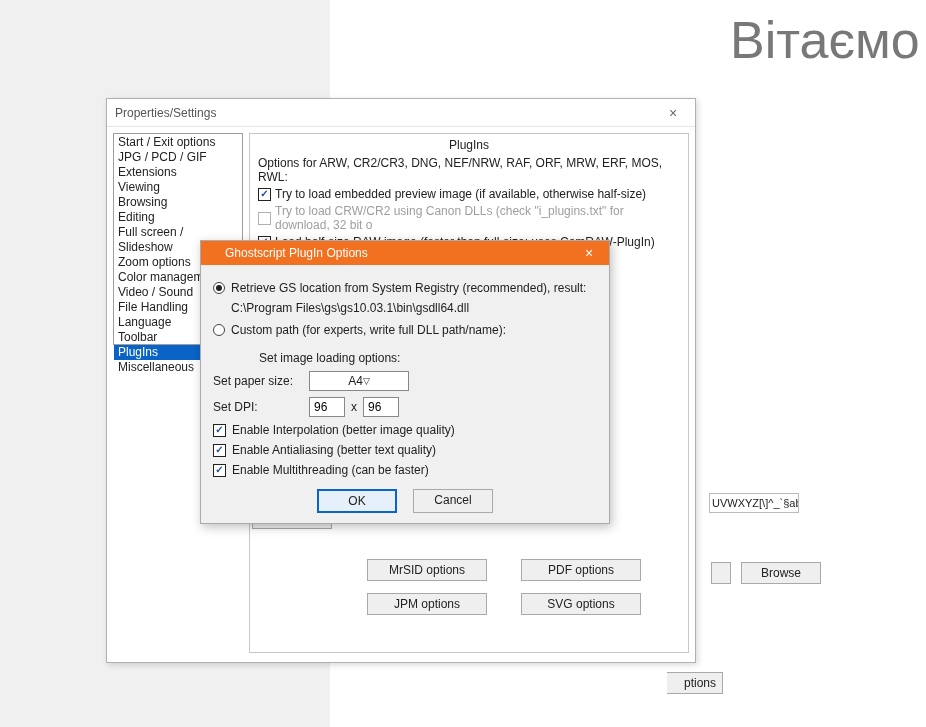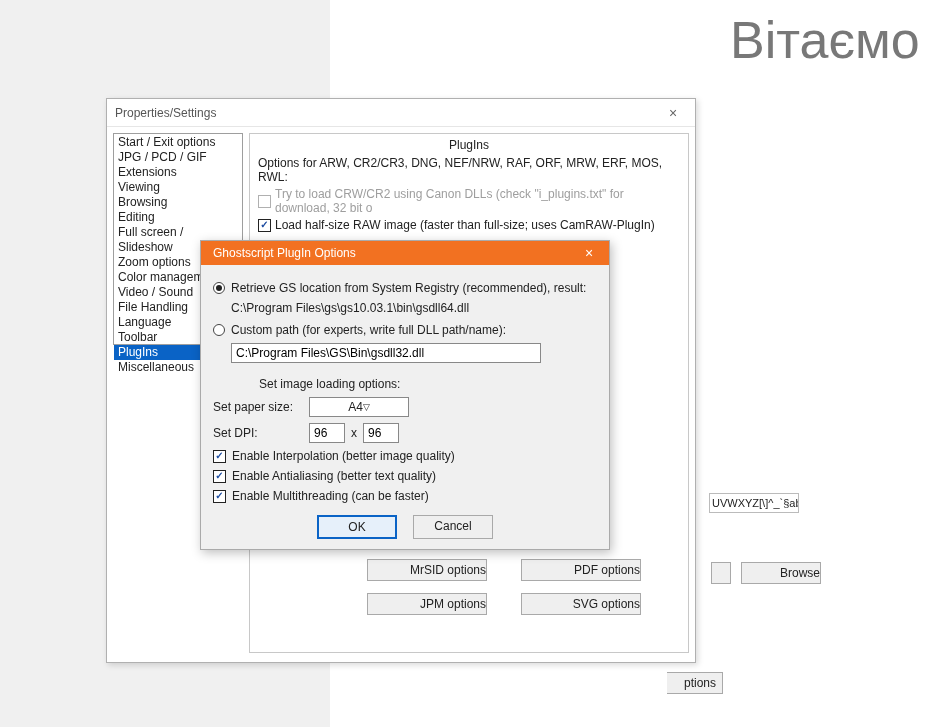--- a/index.html
+++ b/index.html
@@ -121,21 +121,21 @@
     top: 374px;
     display: flex;
     flex-direction: column;
     gap: 12px;
   }
   .btn {
     border: 1px solid #a9a9a9;
     background: #efefef;
     padding: 3px 0;
     width: 80px;
-    text-align: right;
+    text-align: center;
     cursor: pointer;
     font-size: 12px;
   }
   .wide-btn { width: 120px; }
 
   .lower-area {
     position: absolute;
     left: 260px;
     top: 460px;
   }
@@ -173,21 +173,21 @@
     width: 410px;
     background: #f0f0f0;
     border: 1px solid #aaa;
     box-shadow: 2px 3px 10px rgba(0,0,0,0.25);
   }
   .gs-title {
     height: 24px;
     background: #f27121;
     color: #fff;
     line-height: 24px;
-    padding: 0 12px;
+    padding: 0 24px;
     font-size: 12px;
     position: relative;
   }
   .gs-close {
     position: absolute;
     right: 0; top: 0;
     width: 40px; height: 24px;
     background: #f27121;
     color: #fff;
     text-align: center;
@@ -270,20 +270,24 @@
       <div>Toolbar</div>
       <div class="sel">PlugIns</div>
       <div>Miscellaneous</div>
     </div>
 
     <div class="prop-right">
       <div class="groupbox" style="height:520px;">
         <div class="groupbox-title">PlugIns</div>
         <div>Options for ARW, CR2/CR3, DNG, NEF/NRW, RAF, ORF, MRW, ERF, MOS, RWL:</div>
         <div class="row">
+          <span class="cb checked"></span>
+          <span>Try to load embedded preview image (if available, otherwise half-size)</span>
+        </div>
+        <div class="row">
           <span class="cb disabled"></span>
           <span class="disabled-text">Try to load CRW/CR2 using Canon DLLs (check "i_plugins.txt" for download, 32 bit o</span>
         </div>
         <div class="row">
           <span class="cb checked"></span>
           <span>Load half-size RAW image (faster than full-size; uses CamRAW-PlugIn)</span>
         </div>
       </div>
     </div>
   </div>
@@ -324,23 +328,20 @@
     <div class="gs-row">
       <span class="radio sel"></span>
       <span>Retrieve GS location from System Registry (recommended), result:</span>
     </div>
     <div class="gs-indent">C:\Program Files\gs\gs10.03.1\bin\gsdll64.dll</div>
 
     <div class="gs-row" style="margin-top:8px;">
       <span class="radio"></span>
       <span>Custom path (for experts, write full DLL path/name):</span>
     </div>
-    <div class="gs-indent">
-      <input class="text-input" style="width: 310px;" value="C:\Program Files\GS\Bin\gsdll32.dll">
-    </div>
 
     <div style="margin-top:14px;margin-left:46px;">Set image loading options:</div>
 
     <div class="gs-row">
       <span style="width:90px;">Set paper size:</span>
       <div class="sel-input">
         <span>A4</span>
         <span style="font-size:9px;">▽</span>
       </div>
     </div>

